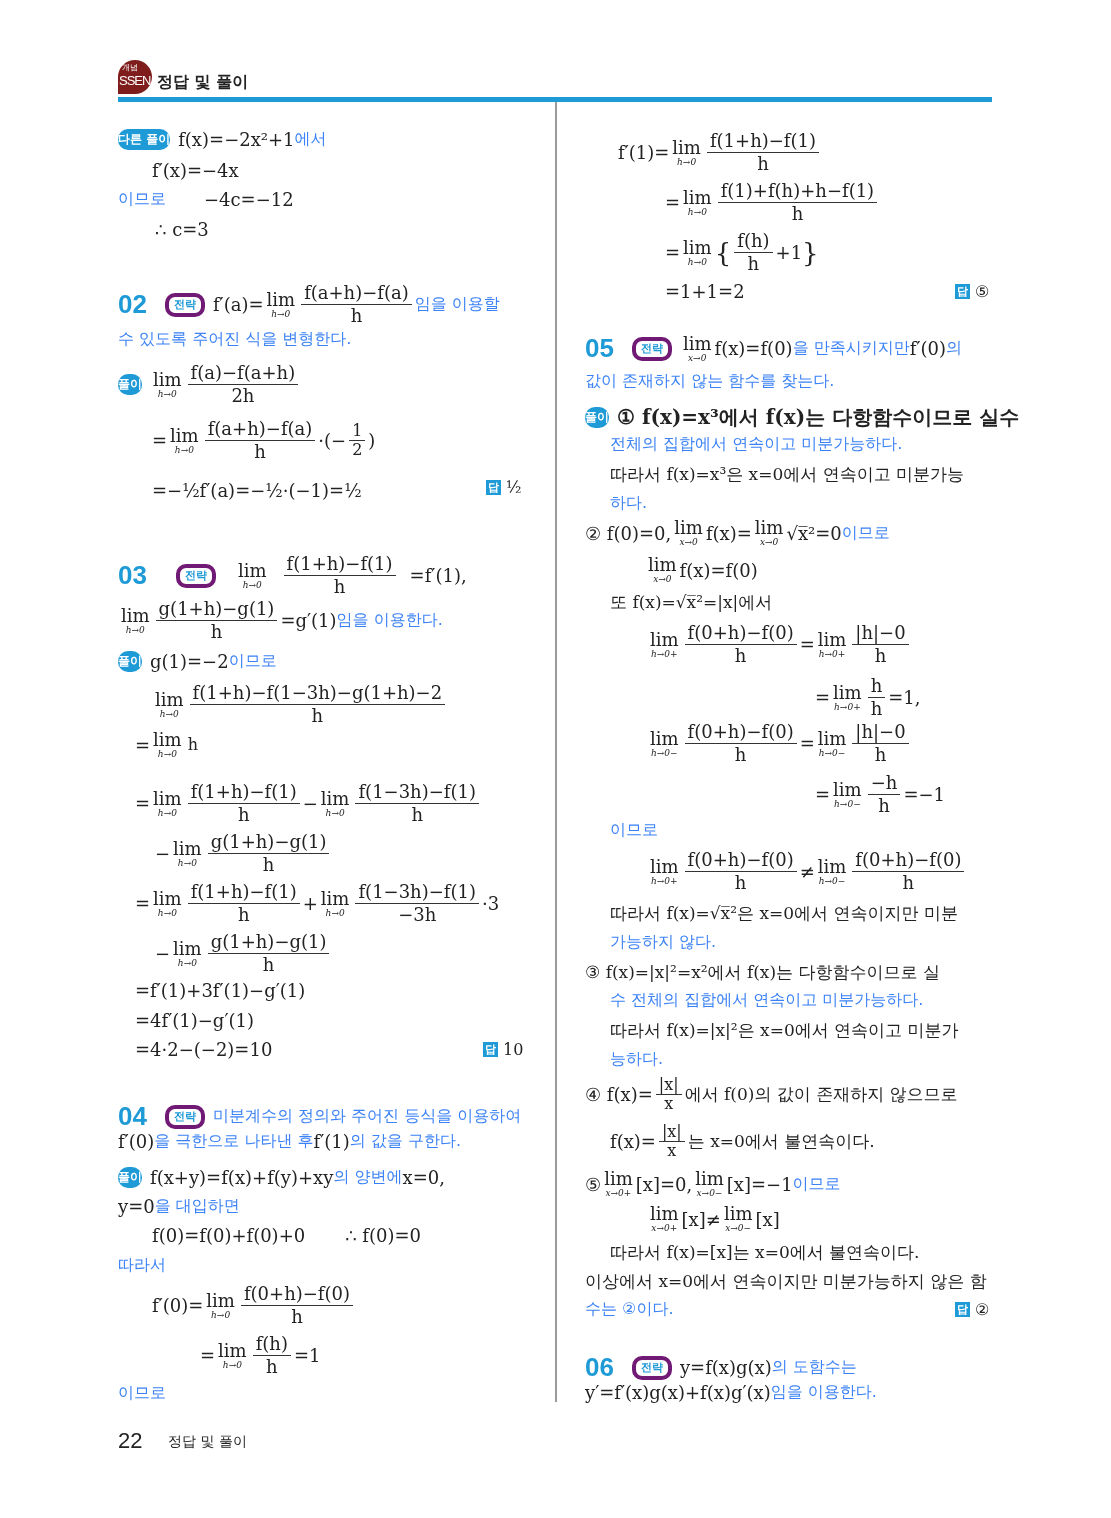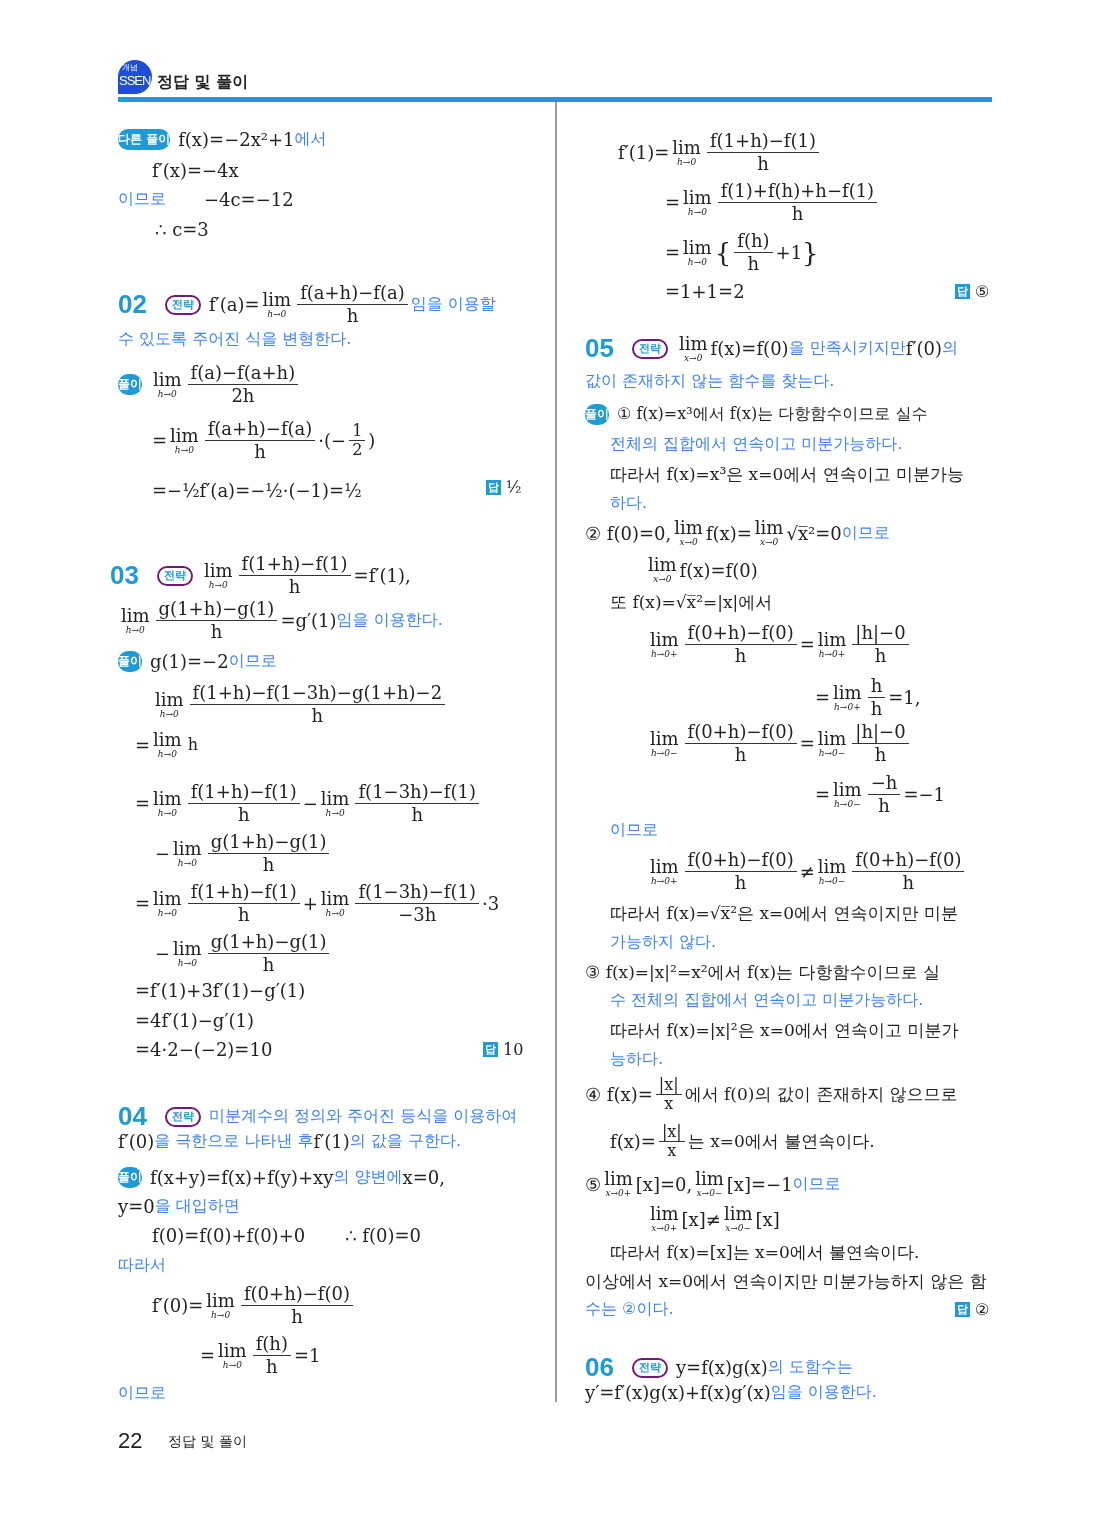--- a/index.html
+++ b/index.html
@@ -4,38 +4,38 @@
 <style>
   * { box-sizing: border-box; margin: 0; padding: 0; }
   body {
     width: 1111px; height: 1518px; background: #ffffff; position: relative;
     font-family: "DejaVu Sans", "Liberation Sans", sans-serif; color: #222;
     overflow: hidden;
   }
   .abs { position: absolute; }
   .header-logo {
     left: 118px; top: 60px; width: 34px; height: 34px; border-radius: 17px 17px 17px 0;
-    background: #1d4ed8; color: #fff; font-family: "Liberation Sans", sans-serif; text-decoration: underline;
+    background: #7f1d1d; color: #fff; font-family: "Liberation Sans", sans-serif; text-decoration: underline;
   }
   .header-logo .small { position:absolute; left:4px; top:2px; font-size:8px; }
   .header-logo .big { position:absolute; left:1px; top:13px; font-size:13px; letter-spacing:-1px; }
   .header-title { left: 157px; top: 72px; font-size: 16px; font-weight: bold; color:#222; }
   .header-rule { left: 118px; top: 97px; width: 874px; height: 5px; background: #1e9ad6; }
   .col-divider { left: 555px; top: 102px; width: 1.5px; height: 1300px; background: #9a9a9a; }
 
   .math { font-family: "DejaVu Serif", "Liberation Serif", serif; font-size: 18px; color: #222; white-space: nowrap; }
   .kr { font-family: "DejaVu Sans", "Liberation Sans", sans-serif; font-size: 16px; color:#3b82f6; white-space: nowrap; }
   .line { position: absolute; white-space: nowrap; display: flex; align-items: center; }
 
   .badge-fill {
     display:inline-block; background:#1e9ad6; color:#fff; font-family:"DejaVu Sans",sans-serif;
     font-size:12px; font-weight:bold; padding:2px 0; border-radius:10px; margin-right:8px;
   }
   .badge-outline {
-    display:inline-block; border:2px solid #701a75; color:#1e9ad6; font-family:"DejaVu Sans",sans-serif;
+    display:inline-block; border:4px solid #701a75; color:#1e9ad6; font-family:"DejaVu Sans",sans-serif;
     font-size:11px; font-weight:bold; padding:0 5px; border-radius:10px; margin-right:8px; line-height:16px;
   }
   .qnum { font-family:"Liberation Sans",sans-serif; font-weight:bold; font-size:26px; color:#1e9ad6; margin-right:18px; }
   .ans-box {
     display:inline-block; background:#1e9ad6; color:#fff; font-size:11px; font-weight:bold;
     width:15px; height:15px; line-height:15px; text-align:center; margin-right:5px;
   }
   .ans { font-family:"DejaVu Serif",serif; font-size:16px; color:#222; display:flex; align-items:center; }
 
   .lim { display:inline-flex; flex-direction:column; align-items:center; margin: 0 3px; vertical-align: middle; }
@@ -115,21 +115,21 @@
       <span class="d">2</span>
     </span>
   <span class="math">)</span>
 </div>
 <div class="line math" style="left:152px;top:480px;">=−½f′(a)=−½·(−1)=½</div>
 <div class="line ans" style="left:486px;top:478px;">
   <span class="ans-box">답</span>
   <span>½</span>
 </div>
 
-<div class="line" style="left:110px;top:553px;">
+<div class="line" style="left:118px;top:553px;gap:11px;">
   <span class="qnum">03</span>
   <span class="badge-outline">전략</span>
   <span class="lim">
       <span class="l">lim</span>
       <span class="s">h→0</span>
     </span>
   <span class="frac math">
       <span class="n">f(1+h)−f(1)</span>
       <span class="d">h</span>
     </span>
@@ -345,21 +345,21 @@
     </span>
   <span class="math">f(x)=f(0)</span>
   <span class="kr">을 만족시키지만 </span>
   <span class="math">f′(0)</span>
   <span class="kr">의</span>
 </div>
 <div class="line kr" style="left:585px;top:371px;">값이 존재하지 않는 함수를 찾는다.</div>
 
 <div class="line" style="left:585px;top:404px;">
   <span class="badge-fill">풀이</span>
-  <span class="math" style="font-size:16px;">① f(x)=x³에서 f(x)는 다항함수이므로 실수</span>
+  <span class="math" style="font-size:20px;font-weight:bold;">① f(x)=x³에서 f(x)는 다항함수이므로 실수</span>
 </div>
 <div class="line kr" style="left:610px;top:434px;">전체의 집합에서 연속이고 미분가능하다.</div>
 <div class="line math" style="left:610px;top:463px;font-size:17px;">따라서 f(x)=x³은 x=0에서 연속이고 미분가능</div>
 <div class="line kr" style="left:610px;top:493px;">하다.</div>
 
 <div class="line" style="left:585px;top:519px;">
   <span class="math">② f(0)=0,</span>
   <span class="lim">
       <span class="l">lim</span>
       <span class="s">x→0</span>

